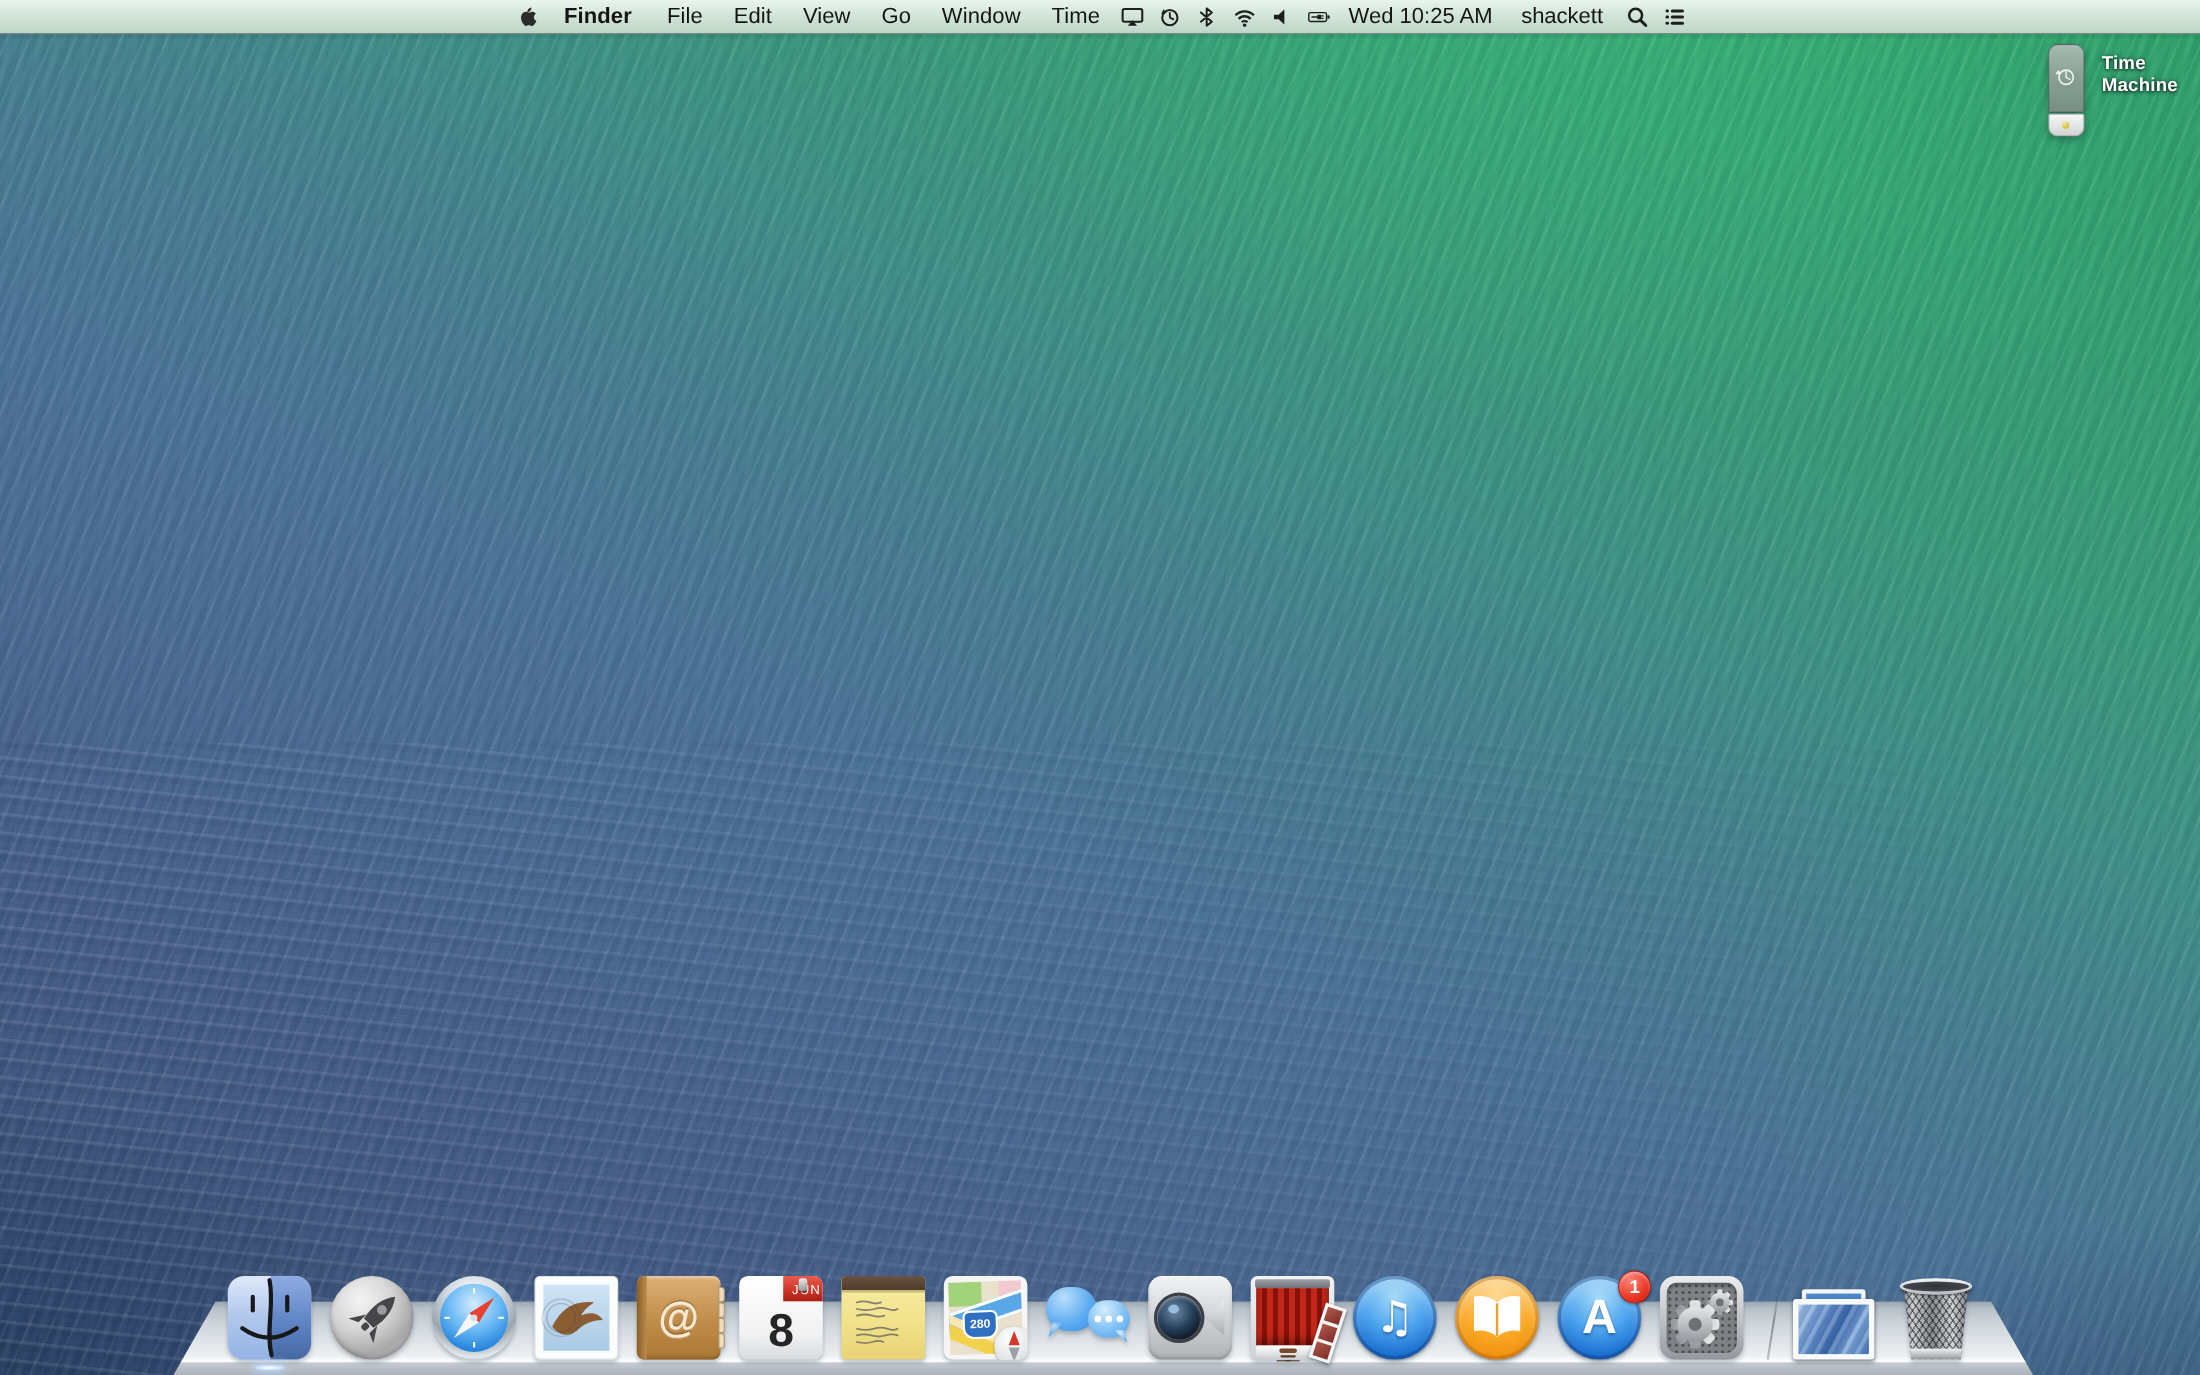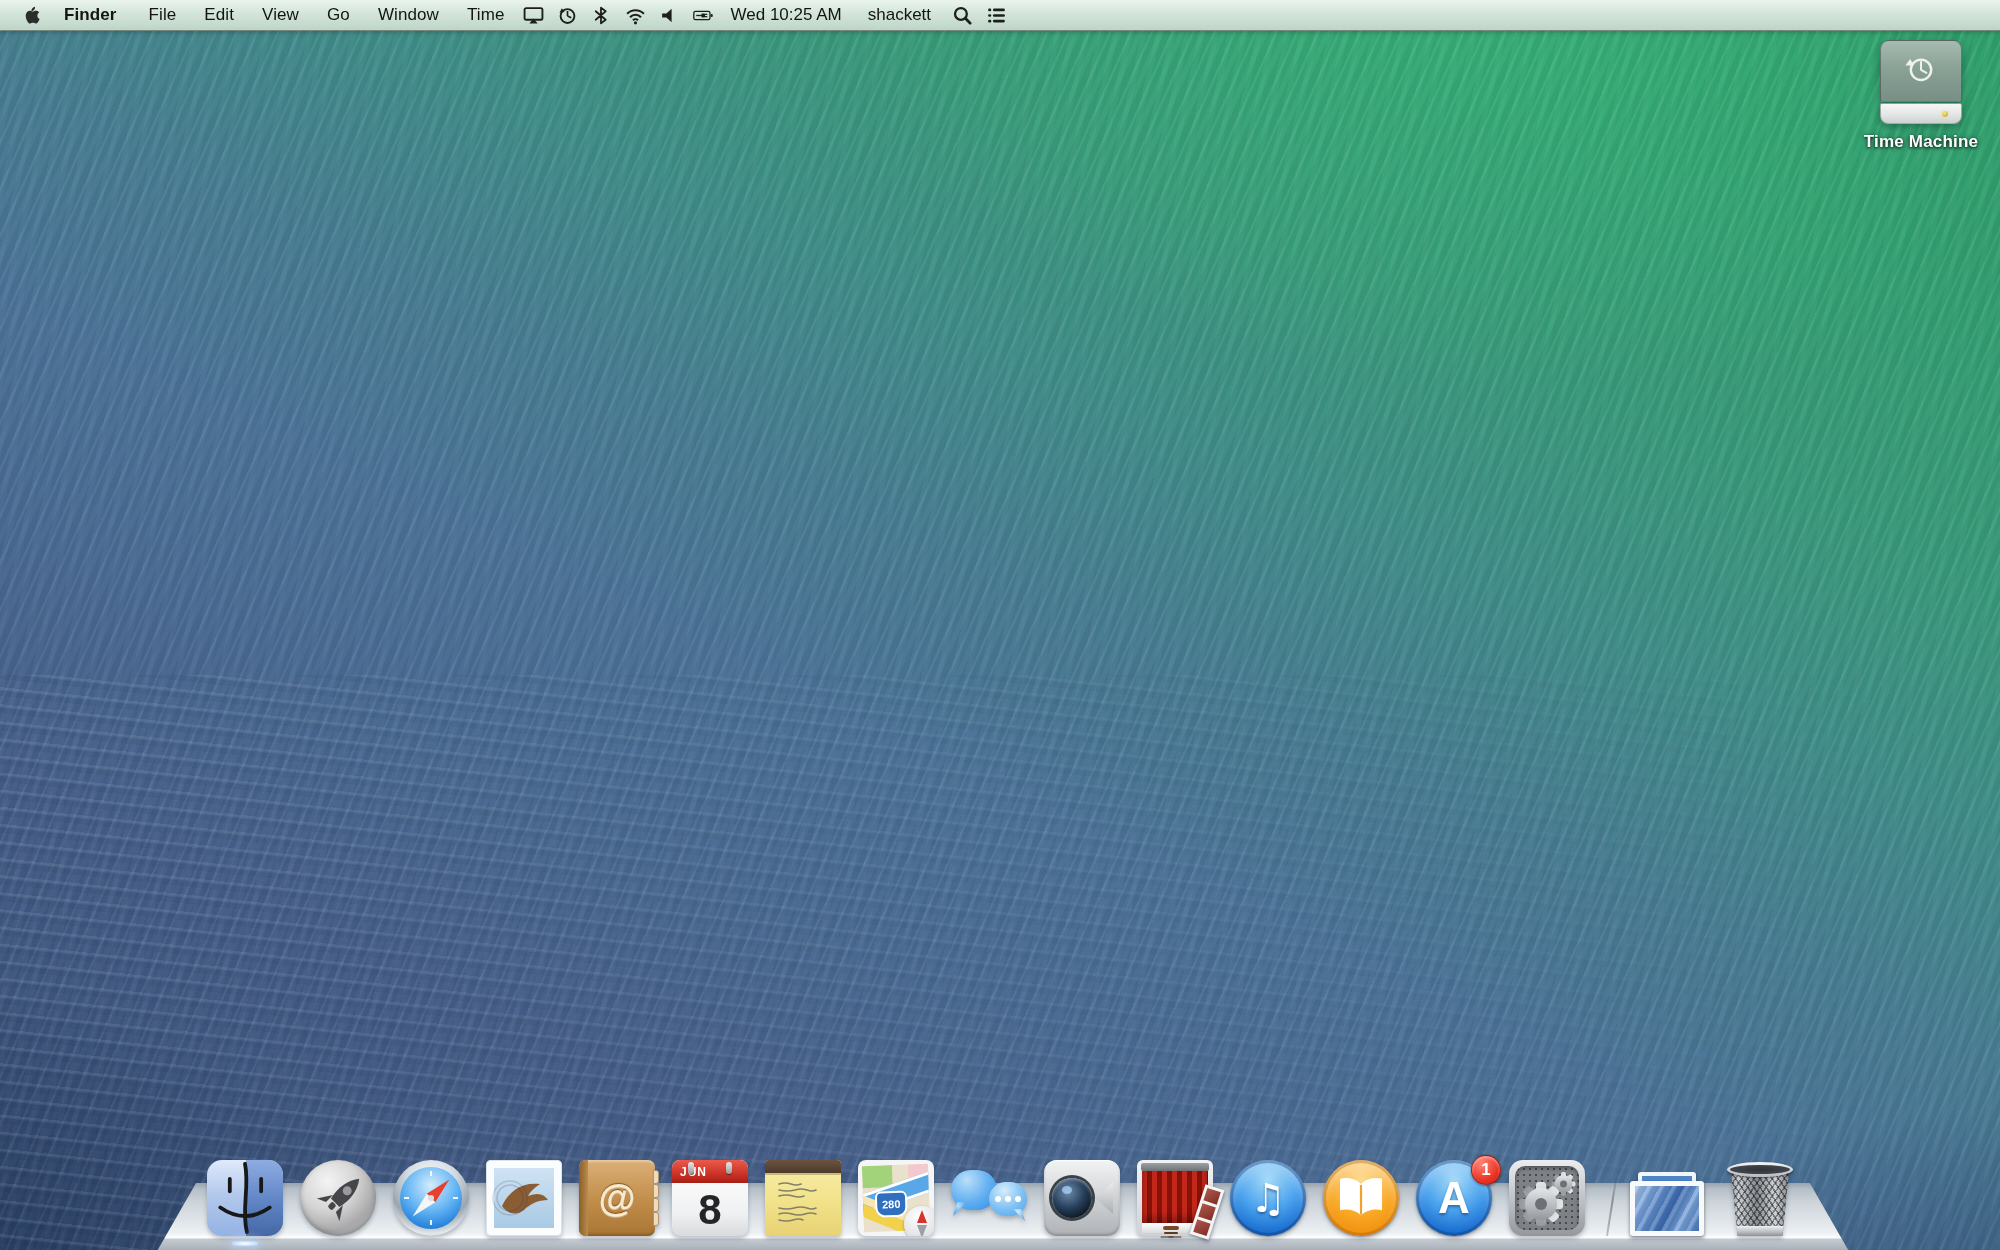--- a/index.html
+++ b/index.html
@@ -28,38 +28,38 @@
     background:repeating-linear-gradient(186deg, rgba(225,238,248,.10) 0 2px, rgba(0,18,40,.06) 4px 9px, rgba(255,255,255,0) 9px 17px);
     -webkit-mask-image:linear-gradient(to right, rgba(0,0,0,.95), rgba(0,0,0,.35) 65%, transparent 96%);
     mask-image:linear-gradient(to right, rgba(0,0,0,.95), rgba(0,0,0,.35) 65%, transparent 96%);
   }
   
   .menubar{
     position:absolute;top:0;left:0;right:0;height:30px;z-index:50;
     background:linear-gradient(180deg,#eaf4ed 0%,#d3e5d9 45%,#bdd6c7 100%);
     border-bottom:1px solid rgba(25,45,40,.55);
     box-shadow:0 1px 5px rgba(0,0,0,.28);
-    display:flex;align-items:center;justify-content:flex-start;
-    color:#141414;font-size:17px;
+    display:flex;align-items:center;justify-content:center;
+    color:#141414;font-size:20px;
   }
   .mb-left{display:flex;align-items:center;height:100%;padding-left:16px;}
   .apple{display:flex;align-items:center;justify-content:center;width:34px;height:100%;}
   .apple svg{width:17px;height:20px;fill:#2a2d2b;}
   .menu-item{padding:0 14px;height:100%;display:flex;align-items:center;letter-spacing:.1px;}
   .menu-item.bold{font-weight:bold;padding-right:18px;}
   .mb-right{display:flex;align-items:center;height:100%;padding-right:14px;gap:4px;}
   .status-icon{display:flex;align-items:center;justify-content:center;width:30px;height:100%;}
   .status-icon svg{width:21px;height:21px;stroke:#1d1f1e;fill:none;}
   .status-icon .fill{fill:#1d1f1e;stroke:none;}
   .mb-clock{padding:0 10px 0 8px;white-space:nowrap;}
   .mb-user{padding:0 12px;white-space:nowrap;}
   
   .desktop-icon{
     position:absolute;top:40px;left:1862px;width:118px;z-index:10;
-    display:flex;flex-direction:column;align-items:center;cursor:default;
+    display:flex;flex-direction:row;cursor:default;gap:16px;
   }
   .drive{width:82px;height:84px;position:relative;filter:drop-shadow(0 3px 4px rgba(0,20,20,.35));}
   .drive-top{
     position:absolute;top:0;left:0;right:0;height:62px;
     border-radius:9px 9px 2px 2px;
     background:linear-gradient(180deg,#a7bbb0 0%,#8aa296 45%,#778f84 100%);
     border:1px solid rgba(35,55,50,.45);box-sizing:border-box;
     display:flex;align-items:center;justify-content:center;
   }
   .drive-top svg{width:48px;height:48px;}
@@ -125,21 +125,21 @@
   .mail .inner{position:absolute;inset:8px;background:linear-gradient(180deg,#cfe3f4 0%,#a9c9e4 100%);}
   .mail svg{position:absolute;inset:0;width:100%;height:100%;}
 
   .contacts{border-radius:7px;background:linear-gradient(180deg,#dcb077 0%,#c08c49 55%,#a97634 100%);box-shadow:inset 0 2px 2px rgba(255,255,255,.35), inset 0 -2px 3px rgba(90,50,10,.4);}
   .contacts::before{content:"";position:absolute;left:0;top:0;bottom:0;width:9px;border-radius:7px 0 0 7px;background:linear-gradient(90deg,#8a5e26,#b98c4e);}
   .contacts .tabs{position:absolute;right:-4px;top:10px;bottom:10px;width:6px;display:flex;flex-direction:column;justify-content:space-between;}
   .contacts .tabs i{height:12px;border-radius:0 3px 3px 0;background:#ecdcc2;border:1px solid #b3946a;}
   .contacts .at{position:absolute;inset:0;display:flex;align-items:center;justify-content:center;font-size:38px;font-weight:bold;color:rgba(255,244,220,.92);text-shadow:0 -1px 1px rgba(110,70,20,.8),0 1px 1px rgba(255,255,255,.5);}
 
   .calendar{border-radius:8px;overflow:hidden;background:linear-gradient(180deg,#ffffff 0%,#f0f1f2 70%,#d8dadc 100%);display:flex;flex-direction:column;}
-  .cal-top{height:23px;background:linear-gradient(180deg,#ea5a4b 0%,#cc3326 60%,#a81e14 100%);display:flex;align-items:center;color:#fff;font-weight:bold;font-size:12px;letter-spacing:1px;padding-left:8px;position:relative;}
+  .cal-top{height:23px;background:linear-gradient(180deg,#ea5a4b 0%,#cc3326 60%,#a81e14 100%);display:flex;align-items:center;color:#fff;font-weight:normal;font-size:12px;letter-spacing:1px;padding-left:8px;position:relative;margin-left:40px;}
   .cal-top::before,.cal-top::after{content:"";position:absolute;top:2px;width:6px;height:12px;border-radius:3px;background:linear-gradient(180deg,#e9e9e9,#9a9a9a);box-shadow:0 1px 1px rgba(0,0,0,.5);}
   .cal-top::before{left:16px;} .cal-top::after{right:16px;}
   .cal-day{flex:1;display:flex;align-items:center;justify-content:center;font-size:42px;font-weight:bold;color:#242527;}
 
   .notes{border-radius:4px;overflow:hidden;background:linear-gradient(180deg,#f7eda8 0%,#f2e28a 55%,#e8d274 100%);}
   .notes .bind{position:absolute;top:0;left:0;right:0;height:13px;background:linear-gradient(180deg,#6b5340,#4d3a2b);border-bottom:2px solid #c9b977;}
   .notes svg{position:absolute;inset:0;width:100%;height:100%;}
   .notes path{stroke:#84816a;stroke-width:1.6;fill:none;stroke-linecap:round;}
 
   .maps{border-radius:8px;background:#f4f5f4;overflow:hidden;}

